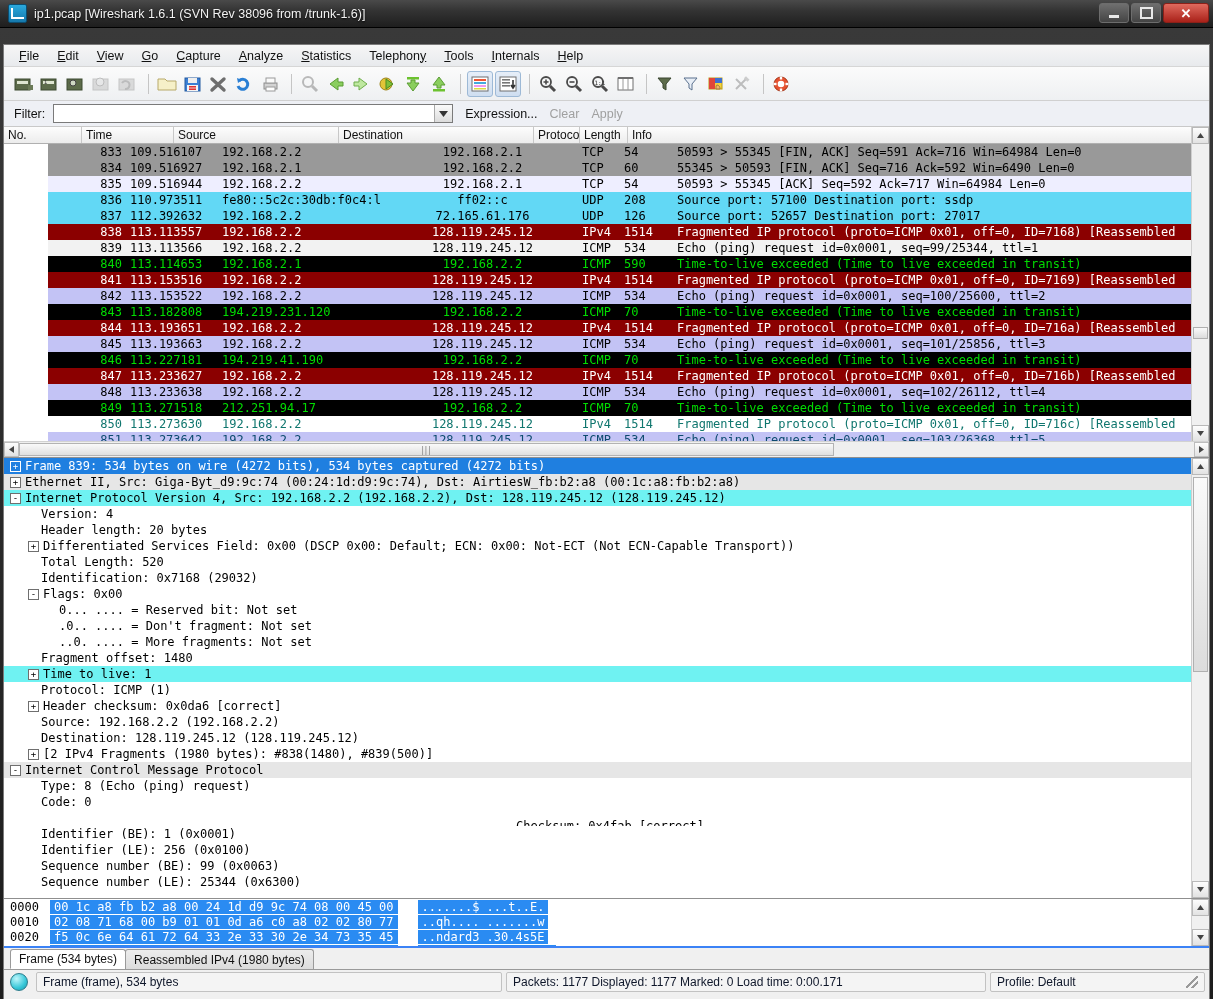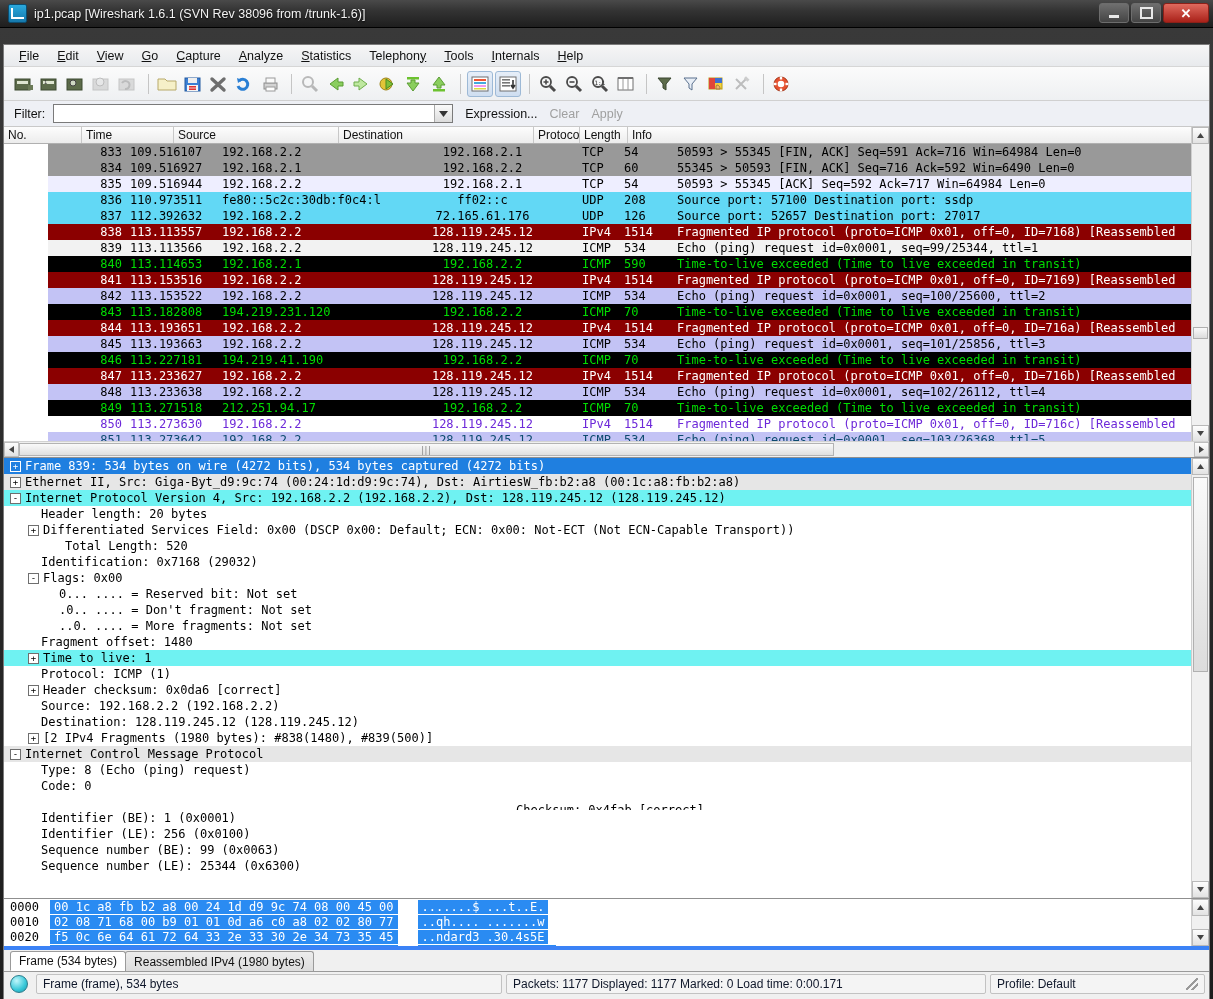--- a/index.html
+++ b/index.html
@@ -198,21 +198,21 @@
   }
   .twisty.none{border:0;background:transparent;}
   .dtxt{overflow:hidden;}
   .drow.sel{background:#1f7fe0;color:#fff;}
   .drow.sel .twisty{border-color:#fff;background:#1f7fe0;color:#fff;}
   .drow.proto{background:#e6e6e6;}
   .drow.cyan{background:#6ff2f2;}
   
   .hex-wrap{
     position:relative;height:47px;background:#fff;overflow:hidden;
-    border-bottom:4px solid #3b82f6;
+    border-bottom:2px solid #3b82f6;
   }
   .hexrow{
     height:15px;display:flex;align-items:center;white-space:nowrap;
     font-family:"DejaVu Sans Mono","Liberation Mono",monospace;font-size:12px;
   }
   .hoff{width:46px;padding-left:6px;color:#000;box-sizing:border-box;}
   .hbytes{background:#2a8bf2;color:#fff;padding:0 4px;}
   .hascii{background:#2a8bf2;color:#fff;padding:0 4px;margin-left:20px;}
   
   .bottom-tabs{
@@ -650,21 +650,21 @@
           </div>
           <div class="prow" style="background: rgb(0, 0, 0); color: rgb(0, 221, 0);">
             <div class="c c-no">849</div>
             <div class="c c-time">113.271518</div>
             <div class="c c-src">212.251.94.17</div>
             <div class="c c-dst">192.168.2.2</div>
             <div class="c c-proto">ICMP</div>
             <div class="c c-len">70</div>
             <div class="c c-info">Time-to-live exceeded (Time to live exceeded in transit)</div>
           </div>
-          <div class="prow" style="background: rgb(255, 255, 255); color: #6d28d9; border-radius: 8px;">
+          <div class="prow" style="background: rgb(255, 255, 255); color: #0f766e; border-radius: 8px;">
             <div class="c c-no">850</div>
             <div class="c c-time">113.273630</div>
             <div class="c c-src">192.168.2.2</div>
             <div class="c c-dst">128.119.245.12</div>
             <div class="c c-proto">IPv4</div>
             <div class="c c-len">1514</div>
             <div class="c c-info">Fragmented IP protocol (proto=ICMP 0x01, off=0, ID=716c) [Reassembled</div>
           </div>
           <div class="prow" style="background: rgb(195, 195, 245); color: #0c4a6e;">
             <div class="c c-no">851</div>
@@ -716,27 +716,31 @@
           <div class="drow proto" style="padding-left: 6px;">
             <span class="twisty">+</span>
             <span class="dtxt">Ethernet II, Src: Giga-Byt_d9:9c:74 (00:24:1d:d9:9c:74), Dst: AirtiesW_fb:b2:a8 (00:1c:a8:fb:b2:a8)</span>
           </div>
           <div class="drow cyan" style="padding-left: 6px;">
             <span class="twisty">-</span>
             <span class="dtxt">Internet Protocol Version 4, Src: 192.168.2.2 (192.168.2.2), Dst: 128.119.245.12 (128.119.245.12)</span>
           </div>
           <div class="drow" style="padding-left: 24px;">
             <span class="twisty none"></span>
+            <span class="dtxt">Version: 4</span>
+          </div>
+          <div class="drow" style="padding-left: 24px;">
+            <span class="twisty none"></span>
             <span class="dtxt">Header length: 20 bytes</span>
           </div>
           <div class="drow" style="padding-left: 24px;">
             <span class="twisty">+</span>
             <span class="dtxt">Differentiated Services Field: 0x00 (DSCP 0x00: Default; ECN: 0x00: Not-ECT (Not ECN-Capable Transport))</span>
           </div>
-          <div class="drow" style="padding-left: 24px; gap: 24px;">
+          <div class="drow" style="padding-left: 24px;">
             <span class="twisty none"></span>
             <span class="dtxt">Total Length: 520</span>
           </div>
           <div class="drow" style="padding-left: 24px;">
             <span class="twisty none"></span>
             <span class="dtxt">Identification: 0x7168 (29032)</span>
           </div>
           <div class="drow" style="padding-left: 24px;">
             <span class="twisty">-</span>
             <span class="dtxt">Flags: 0x00</span>

